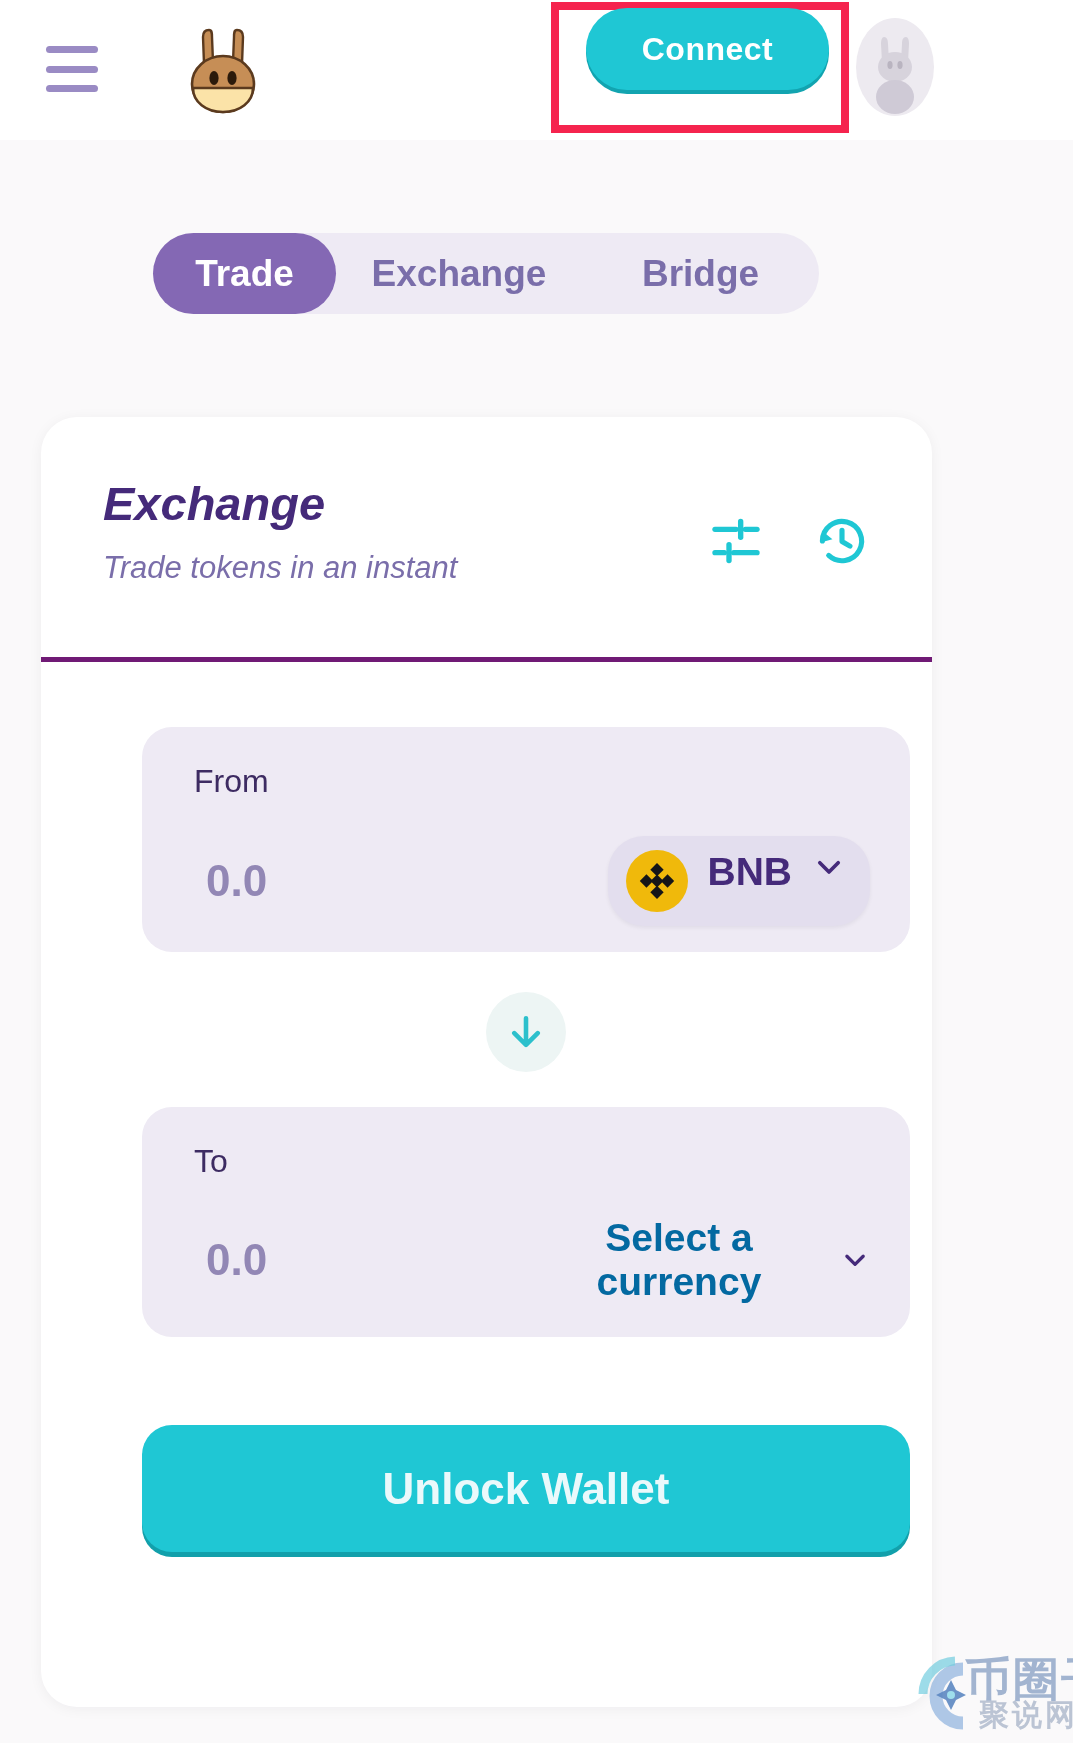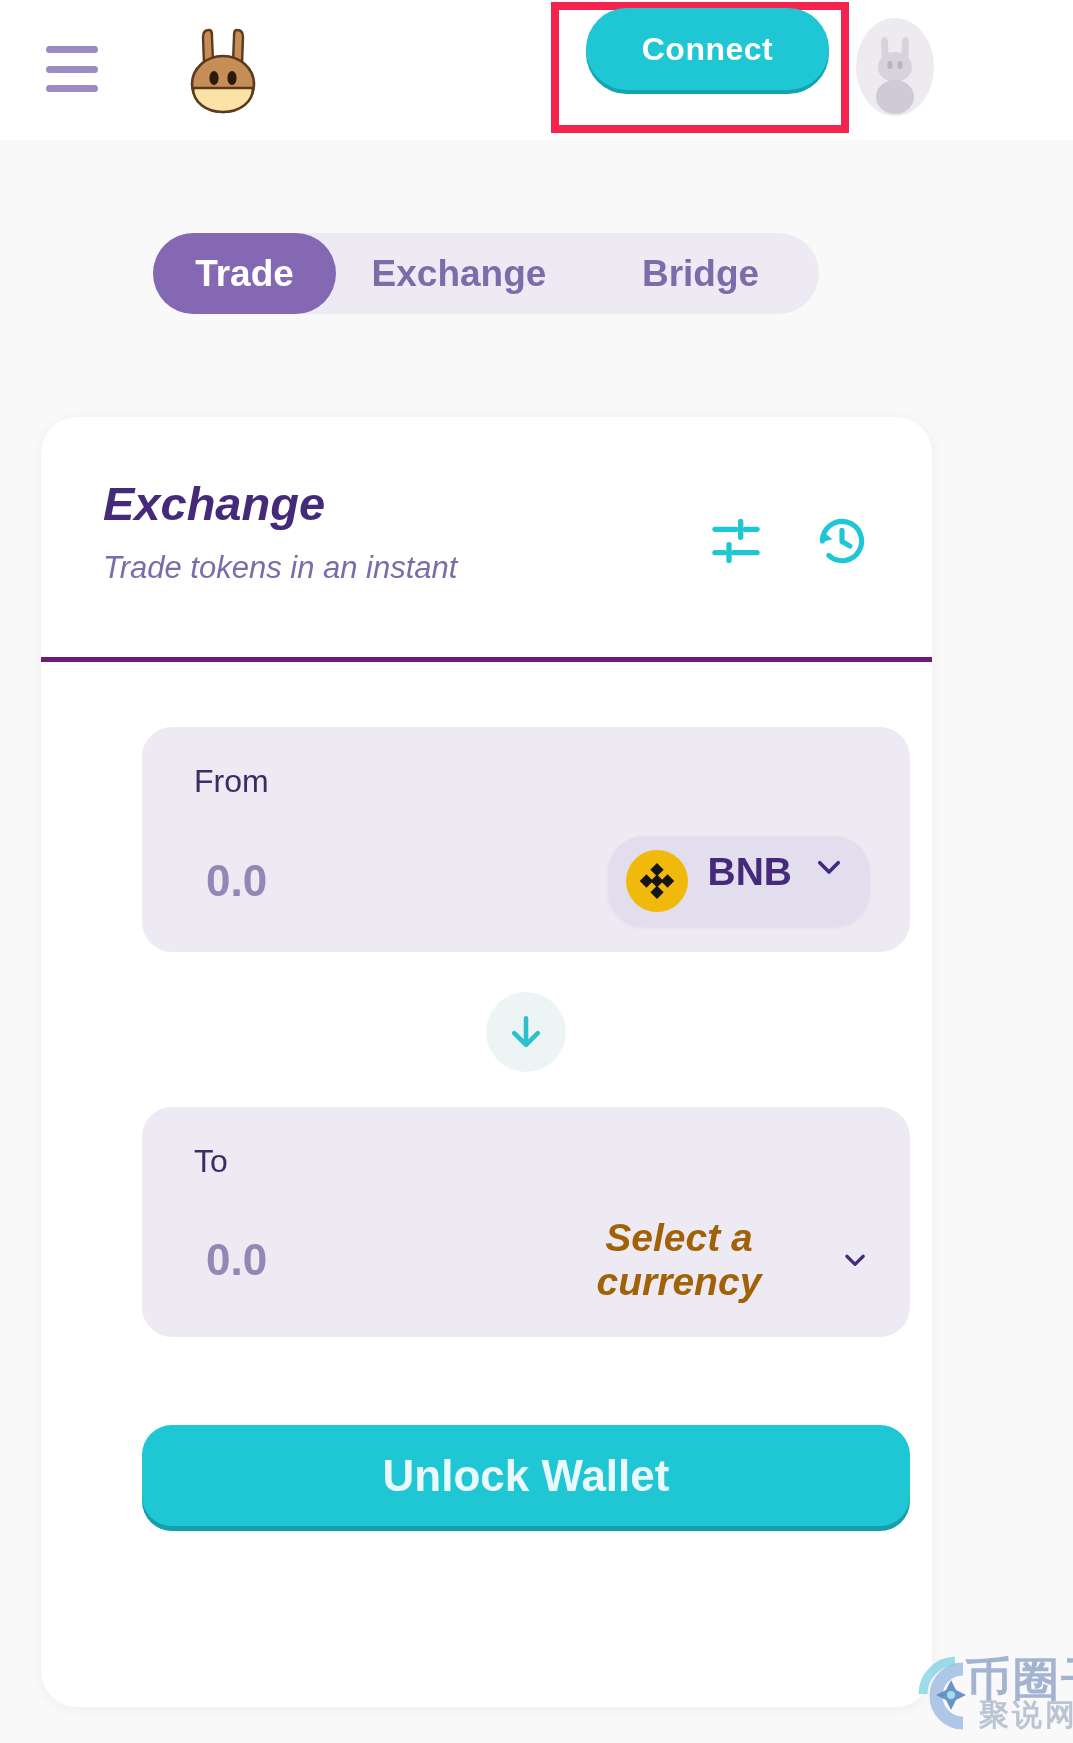--- a/index.html
+++ b/index.html
@@ -233,23 +233,22 @@
     align-items: center;
     gap: 18px;
     background: transparent;
     border: none;
     cursor: pointer;
     padding: 0;
   }
   .currency-label {
     font-size: 39px;
     font-weight: bold;
-    color: #a16207;
-    font-family: "Liberation Sans", sans-serif;
-    font-style: italic;
+    color: #0369a1;
+    font-family: "Liberation Sans", sans-serif;
   }
 
   .chevron { width: 34px; height: 34px; display: block; }
 
   
   .swap-arrow-btn {
     position: absolute;
     left: 445px;
     top: 575px;
     width: 80px;
@@ -262,21 +261,21 @@
     justify-content: center;
     cursor: pointer;
   }
 
   
   .unlock-btn {
     position: absolute;
     left: 101px;
     top: 1008px;
     width: 768px;
-    height: 101px;
+    height: 127px;
     border: none;
     border-radius: 30px;
     background: #1FC7D4;
     box-shadow: 0 5px 0 0 #12a0ab;
     color: #EAF9FB;
     font-size: 44px;
     font-weight: bold;
     font-family: "Liberation Sans", sans-serif;
     cursor: pointer;
   }

